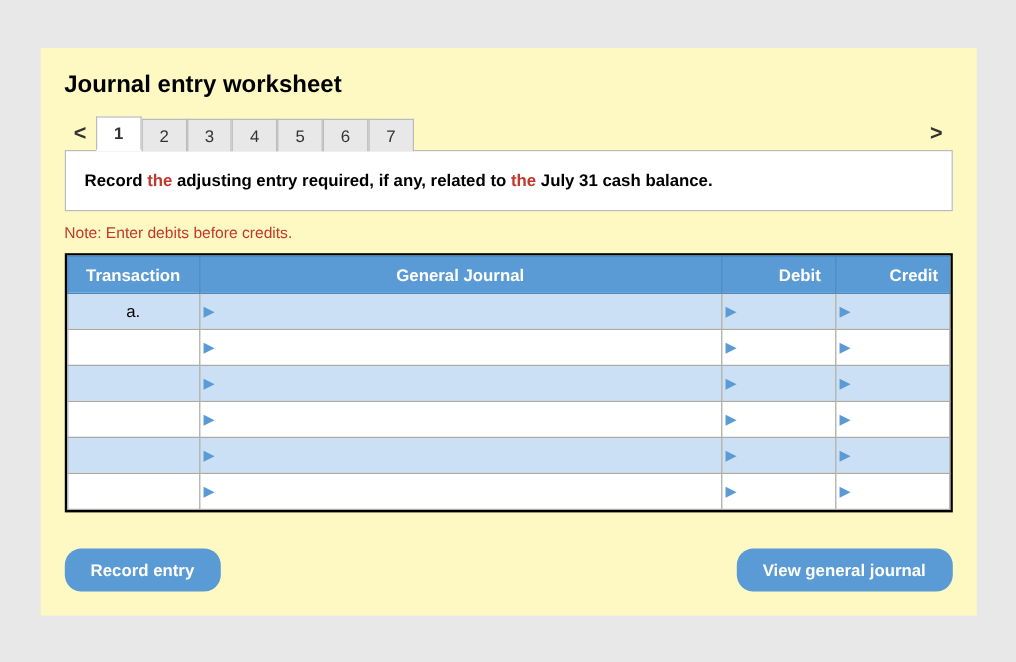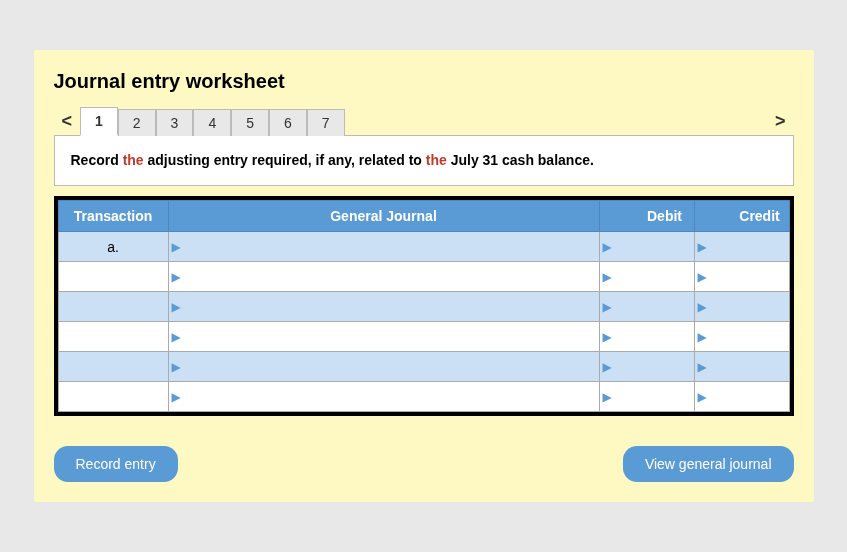--- a/index.html
+++ b/index.html
@@ -72,21 +72,21 @@
       color: #000;
       line-height: 1.5;
       font-weight: bold;
     }
     .note {
       color: #c0392b;
       font-size: 13px;
       margin-bottom: 10px;
     }
     .table-wrap {
-      border: 4px solid #000000;
+      border: 2px solid #000000;
       margin-bottom: 30px;
     }
     table {
       width: 100%;
       border-collapse: collapse;
     }
     thead tr th {
       background: #5b9bd5;
       color: #fff;
       font-weight: bold;
@@ -153,21 +153,21 @@
       display: flex;
       gap: 12px;
       align-items: center;
     }
     .btn {
       background: #5b9bd5;
       color: #fff;
       border: none;
       padding: 10px 22px;
       font-size: 14px;
-      font-weight: normal;
+      font-weight: bold;
       cursor: pointer;
       border-radius: 14px;
     }
     .btn-right {
       margin-left: auto;
       text-align: center;
     }
     .instruction-text {
       color: #000;
     }
@@ -190,20 +190,21 @@
         <button class="tab">6</button>
         <button class="tab">7</button>
       </div>
     <button class="nav-arrow">&gt;</button>
   </div>
 
   <div class="instruction-box">
     <span class="instruction-text">Record <span style="color:#c0392b">the</span> adjusting entry required, if any, related to <span style="color:#c0392b">the</span> July 31 cash balance.</span>
   </div>
 
+  <div class="note">Note: Enter debits before credits.</div>
 
   <div class="table-wrap">
     <table>
       <thead>
         <tr>
           <th class="transaction-col">Transaction</th>
           <th class="journal-col">General Journal</th>
           <th class="debit-col">Debit</th>
           <th class="credit-col">Credit</th>
         </tr>

